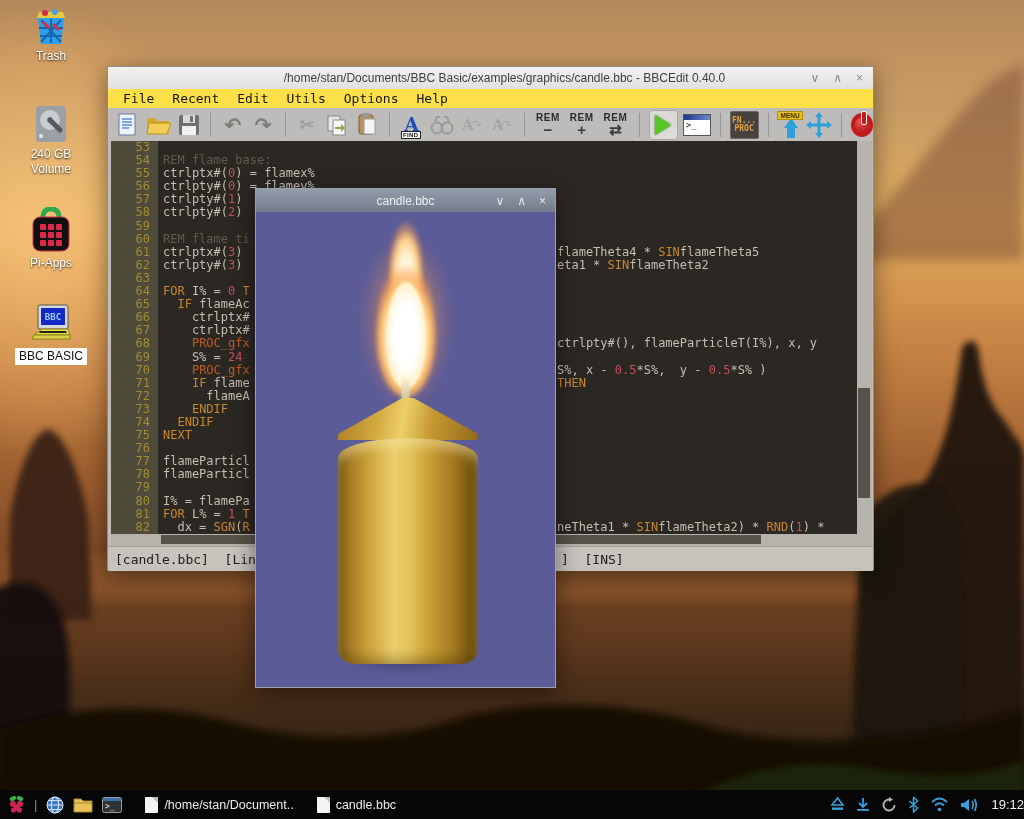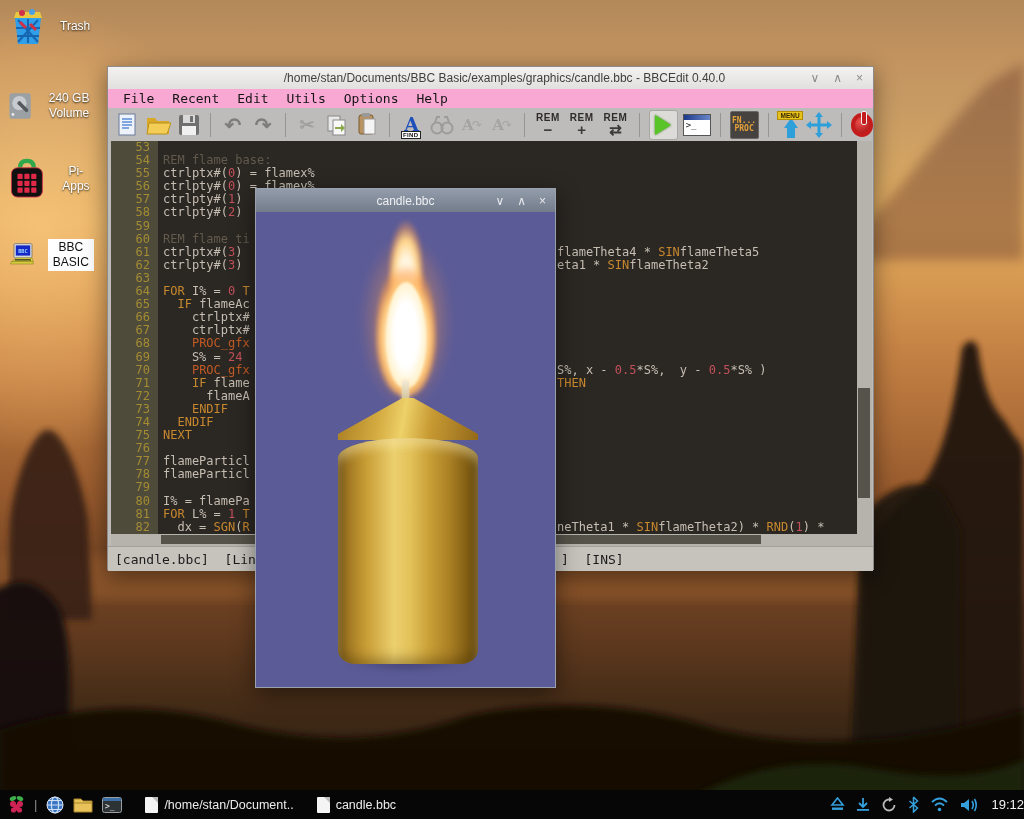--- a/index.html
+++ b/index.html
@@ -5,37 +5,37 @@
   html,body{margin:0;padding:0;width:1024px;height:819px;overflow:hidden;
     font-family:"Liberation Sans",sans-serif;background:#000;}
   .desktop{position:absolute;inset:0;width:1024px;height:819px;overflow:hidden;
     background:
       radial-gradient(260px 300px at 40px 230px, rgba(255,205,130,.65), rgba(255,190,110,.25) 55%, rgba(255,190,110,0) 75%),
       linear-gradient(180deg,#b3895a 0%,#c2935f 7%,#c99c64 14%,#d4a562 21%,#e0ab5f 27%,#d79a52 34%,#c48144 43%,#ad6d38 52%,#975a2d 60%,#7d4a26 68%,#5f391e 78%,#3d2815 88%,#241a10 100%);}
   .bg-art{position:absolute;inset:0;}
 
   
   .dicons{position:absolute;left:8px;top:6px;width:86px;display:flex;flex-direction:column;gap:14px;}
-  .dicon{display:flex;flex-direction:row;align-items:center;gap:12px;cursor:default;}
+  .dicon{display:flex;flex-direction:column;align-items:center;gap:3px;cursor:default;}
   .dicon .dlabel{font-size:12px;color:#fff;text-align:center;line-height:1.25;
     text-shadow:0 1px 2px rgba(0,0,0,.85);}
   .dicon .dlabel.sel{background:#fff;color:#111;text-shadow:none;padding:1px 4px;}
 
   
   .win{position:absolute;box-shadow:0 6px 22px rgba(0,0,0,.45);}
   .tbtn{color:#8a8a8a;font-size:12px;line-height:1;cursor:default;}
 
   
   .edwin{left:107px;top:66px;width:767px;height:504px;background:#bebcba;border:1px solid #8e8c8a;box-sizing:border-box;}
   .edwin .titlebar{position:absolute;left:0;top:0;right:0;height:22px;
     background:linear-gradient(#f3f2f1,#e2e0de);border-bottom:1px solid #c9c7c5;
     display:flex;align-items:center;justify-content:center;padding-left:28px;}
   .edwin .title{font-size:12px;color:#3e3e3e;}
   .edwin .tbtns{position:absolute;right:10px;top:0;height:22px;display:flex;align-items:center;gap:14px;}
-  .menubar{position:absolute;left:0;top:22px;right:0;height:19px;background:#f9a8d4;
+  .menubar{position:absolute;left:0;top:22px;right:0;height:19px;background:#fde047;
     display:flex;align-items:center;padding-left:6px;font-family:"DejaVu Sans Mono",monospace;
     font-size:13px;color:#141414;}
   .menubar span{padding:0 9px;}
   .toolbar{position:absolute;left:0;top:41px;right:0;height:33px;background:#bebcba;
     display:flex;align-items:center;padding-left:7px;gap:5px;}
   .tsep{width:1px;height:24px;background:#979592;margin:0 4px;}
   .tbi{display:flex;align-items:center;justify-content:center;width:28px;height:28px;position:relative;}
   .dim{opacity:.45;}
   .gly{font-size:20px;color:#7f7d7a;font-weight:bold;line-height:1;}
   .rembtn{display:flex;flex-direction:column;align-items:center;width:32px;line-height:1;text-align:right;}
@@ -343,21 +343,21 @@
         <div class="crow"><span class="ln">58</span><span class="ct"><span class="s-t">ctrlpty#(</span><span class="s-n">2</span><span class="s-t">)</span></span></div>
         <div class="crow"><span class="ln">59</span><span class="ct"></span></div>
         <div class="crow"><span class="ln">60</span><span class="ct"><span class="s-c">REM flame ti</span></span></div>
         <div class="crow"><span class="ln">61</span><span class="ct"><span class="s-t">ctrlptx#(</span><span class="s-n">3</span><span class="s-t">)</span></span><span class="rt"><span class="s-t">flameTheta4 * </span><span class="s-k">SIN</span><span class="s-t">flameTheta5</span></span></div>
         <div class="crow"><span class="ln">62</span><span class="ct"><span class="s-t">ctrlpty#(</span><span class="s-n">3</span><span class="s-t">)</span></span><span class="rt"><span class="s-t">eta1 * </span><span class="s-k">SIN</span><span class="s-t">flameTheta2</span></span></div>
         <div class="crow"><span class="ln">63</span><span class="ct"></span></div>
         <div class="crow"><span class="ln">64</span><span class="ct"><span class="s-k">FOR</span><span class="s-t"> I% = </span><span class="s-n">0</span><span class="s-t"> </span><span class="s-k">T</span></span></div>
         <div class="crow"><span class="ln">65</span><span class="ct"><span class="s-t">  </span><span class="s-k">IF</span><span class="s-t"> flameAc</span></span></div>
         <div class="crow"><span class="ln">66</span><span class="ct"><span class="s-t">    ctrlptx#</span></span></div>
         <div class="crow"><span class="ln">67</span><span class="ct"><span class="s-t">    ctrlptx#</span></span></div>
-        <div class="crow"><span class="ln">68</span><span class="ct"><span class="s-t">    </span><span class="s-p">PROC_gfx</span></span></div>
+        <div class="crow"><span class="ln">68</span><span class="ct"><span class="s-t">    </span><span class="s-p">PROC_gfx</span></span><span class="rt"><span class="s-t">ctrlpty#(), flameParticleT(I%), x, y</span></span></div>
         <div class="crow"><span class="ln">69</span><span class="ct"><span class="s-t">    S% = </span><span class="s-n">24</span></span></div>
         <div class="crow"><span class="ln">70</span><span class="ct"><span class="s-t">    </span><span class="s-p">PROC_gfx</span></span><span class="rt"><span class="s-t">S%, x - </span><span class="s-n">0.5</span><span class="s-t">*S%,  y - </span><span class="s-n">0.5</span><span class="s-t">*S% )</span></span></div>
         <div class="crow"><span class="ln">71</span><span class="ct"><span class="s-t">    </span><span class="s-k">IF</span><span class="s-t"> flame</span></span><span class="rt"><span class="s-k">THEN</span></span></div>
         <div class="crow"><span class="ln">72</span><span class="ct"><span class="s-t">      flameA</span></span></div>
         <div class="crow"><span class="ln">73</span><span class="ct"><span class="s-t">    </span><span class="s-k">ENDIF</span></span></div>
         <div class="crow"><span class="ln">74</span><span class="ct"><span class="s-t">  </span><span class="s-k">ENDIF</span></span></div>
         <div class="crow"><span class="ln">75</span><span class="ct"><span class="s-k">NEXT</span></span></div>
         <div class="crow"><span class="ln">76</span><span class="ct"></span></div>
         <div class="crow"><span class="ln">77</span><span class="ct"><span class="s-t">flameParticl</span></span></div>
         <div class="crow"><span class="ln">78</span><span class="ct"><span class="s-t">flameParticl</span></span></div>

